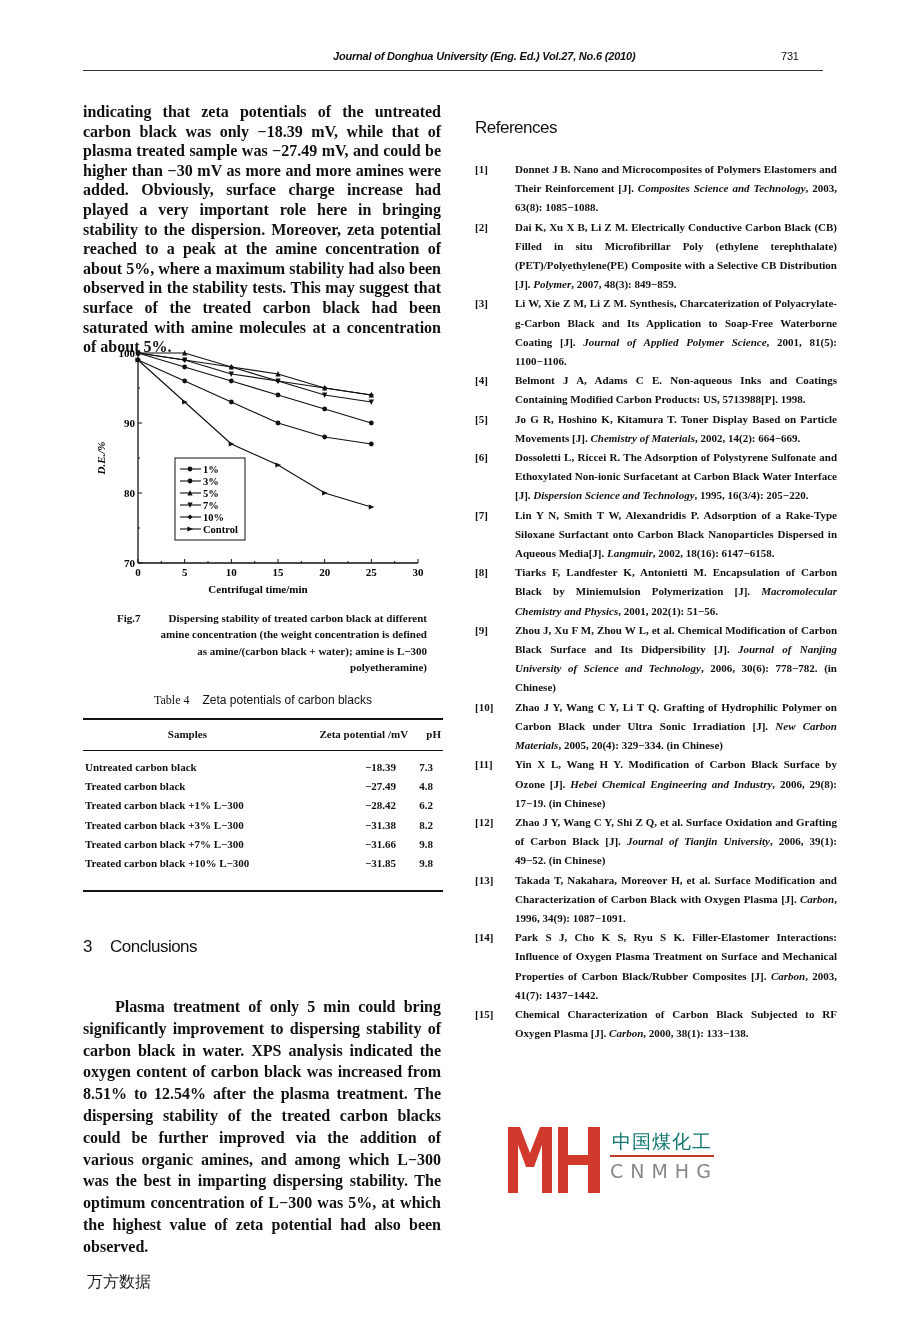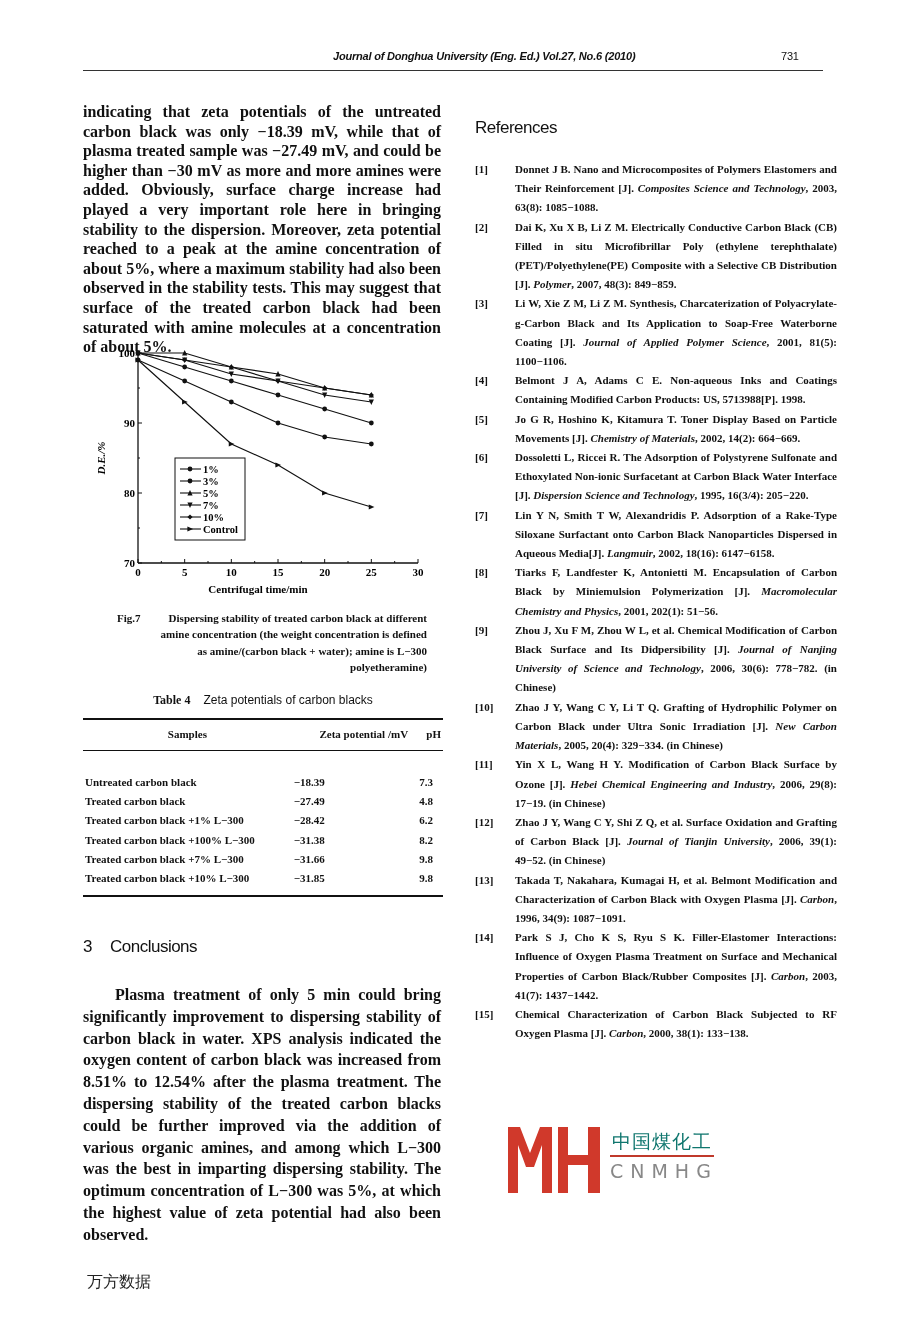--- a/index.html
+++ b/index.html
@@ -4,34 +4,34 @@
 <style>
   html, body { margin:0; padding:0; background:#fff; }
   body { width:904px; height:1320px; position:relative; overflow:hidden; color:#111;
          font-family:"Liberation Serif", serif; }
   .header { position:absolute; left:333px; top:50px; font-family:"Liberation Sans", sans-serif;
             font-style:italic; font-weight:bold; font-size:11px; letter-spacing:-0.2px; }
   .header .pg { font-style:normal; font-weight:normal; position:absolute; left:448px; top:0; }
   .header-rule { position:absolute; left:83px; top:70px; width:740px; height:1px; background:#333; }
   .col-left { position:absolute; left:83px; top:102px; width:358px; }
   .para { font-size:16px; line-height:19.6px; font-weight:bold; text-align:justify; margin:0; }
-  .indent { text-indent:2em; }
+  .indent { text-indent:2em;margin-top:12px; }
   .figure { position:absolute; left:83px; top:340px; width:360px; height:265px; }
   .fig-caption { position:absolute; left:117px; top:610px; width:310px; font-size:11px; line-height:16.4px; font-weight:bold;text-align:right; }
   .fig-caption .lab { position:absolute; left:0; top:0; }
   .fig-caption .txt { margin-left:38px; display:block; }
   .table-title { position:absolute; left:83px; width:360px; top:693px; text-align:center; font-size:12px; font-weight:bold; }
-  .table-title .tl { font-weight:bold; margin-right:10px; }
+  .table-title .tl { font-weight:normal; margin-right:10px; }
   .table-title .tt { font-family:"Liberation Sans", sans-serif; font-weight:normal; }
   table.zeta { position:absolute; left:83px; top:718px; width:360px; border-collapse:collapse; font-size:11px; font-weight:bold; }
   table.zeta th { font-weight:bold; padding:8px 2px 10px 2px; border-top:2px solid #111; border-bottom:1.5px solid #111; }
   table.zeta td { padding:1px 2px; line-height:17.2px; }
-  table.zeta tr.first td { padding-top:23px;margin-top:34px; }
-  table.zeta tr.last td { padding-bottom:8px; border-bottom:2px solid #111; }
-  table.zeta .num { text-align:left; padding-right:14px; }
+  table.zeta tr.first td { padding-top:8px;margin-top:34px; }
+  table.zeta tr.last td { padding-bottom:18px; border-bottom:2px solid #111; }
+  table.zeta .num { text-align:right; padding-right:14px; }
   table.zeta .ph { text-align:right; padding-right:10px; }
   .section-title { position:absolute; left:83px; top:937px; font-family:"Liberation Sans", sans-serif; font-size:17px; letter-spacing:-0.5px; }
   .section-title .n { margin-right:18px; }
   .conclusion { position:absolute; left:83px; top:984px; width:358px; }
   .conclusion .para { line-height:21.8px; }
   .refs-title { position:absolute; left:475px; top:118px; font-family:"Liberation Sans", sans-serif; font-size:17px; letter-spacing:-0.5px; }
   .refs { position:absolute; left:475px; top:160px; width:362px; }
   .ref { position:relative; padding-left:40px; font-size:11px; line-height:19.2px; font-weight:bold; text-align:justify; margin-bottom:0; }
   .ref .num { position:absolute; left:0; top:0; font-weight:bold; }
   .ref i { font-style:italic; }
@@ -185,21 +185,21 @@
         <td>Treated carbon black</td>
         <td class="num">−27.49</td>
         <td class="ph">4.8</td>
       </tr>
       <tr>
         <td>Treated carbon black +1% L−300</td>
         <td class="num">−28.42</td>
         <td class="ph">6.2</td>
       </tr>
       <tr>
-        <td>Treated carbon black +100% L−300</td>
+        <td>Treated carbon black +3% L−300</td>
         <td class="num">−31.38</td>
         <td class="ph">8.2</td>
       </tr>
       <tr>
         <td>Treated carbon black +7% L−300</td>
         <td class="num">−31.66</td>
         <td class="ph">9.8</td>
       </tr>
       <tr class="last">
         <td>Treated carbon black +10% L−300</td>
@@ -223,21 +223,21 @@
     <div class="ref"><span class="num">[3]</span><span>Li W, Xie Z M, Li Z M. Synthesis, Charcaterization of Polyacrylate-g-Carbon Black and Its Application to Soap-Free Waterborne Coating [J]. </span><i>Journal of Applied Polymer Science</i><span>, 2001, 81(5): 1100−1106.</span></div>
     <div class="ref"><span class="num">[4]</span><span>Belmont J A, Adams C E. Non-aqueous Inks and Coatings Containing Modified Carbon Products: US, 5713988[P]. 1998.</span></div>
     <div class="ref"><span class="num">[5]</span><span>Jo G R, Hoshino K, Kitamura T. Toner Display Based on Particle Movements [J]. </span><i>Chemistry of Materials</i><span>, 2002, 14(2): 664−669.</span></div>
     <div class="ref"><span class="num">[6]</span><span>Dossoletti L, Riccei R. The Adsorption of Polystyrene Sulfonate and Ethoxylated Non-ionic Surfacetant at Carbon Black Water Interface [J]. </span><i>Dispersion Science and Technology</i><span>, 1995, 16(3/4): 205−220.</span></div>
     <div class="ref"><span class="num">[7]</span><span>Lin Y N, Smith T W, Alexandridis P. Adsorption of a Rake-Type Siloxane Surfactant onto Carbon Black Nanoparticles Dispersed in Aqueous Media[J]. </span><i>Langmuir</i><span>, 2002, 18(16): 6147−6158.</span></div>
     <div class="ref"><span class="num">[8]</span><span>Tiarks F, Landfester K, Antonietti M. Encapsulation of Carbon Black by Miniemulsion Polymerization [J]. </span><i>Macromolecular Chemistry and Physics</i><span>, 2001, 202(1): 51−56.</span></div>
     <div class="ref"><span class="num">[9]</span><span>Zhou J, Xu F M, Zhou W L, et al. Chemical Modification of Carbon Black Surface and Its Didpersibility [J]. </span><i>Journal of Nanjing University of Science and Technology</i><span>, 2006, 30(6): 778−782. (in Chinese)</span></div>
     <div class="ref"><span class="num">[10]</span><span>Zhao J Y, Wang C Y, Li T Q. Grafting of Hydrophilic Polymer on Carbon Black under Ultra Sonic Irradiation [J]. </span><i>New Carbon Materials</i><span>, 2005, 20(4): 329−334. (in Chinese)</span></div>
     <div class="ref"><span class="num">[11]</span><span>Yin X L, Wang H Y. Modification of Carbon Black Surface by Ozone [J]. </span><i>Hebei Chemical Engineering and Industry</i><span>, 2006, 29(8): 17−19. (in Chinese)</span></div>
     <div class="ref"><span class="num">[12]</span><span>Zhao J Y, Wang C Y, Shi Z Q, et al. Surface Oxidation and Grafting of Carbon Black [J]. </span><i>Journal of Tianjin University</i><span>, 2006, 39(1): 49−52. (in Chinese)</span></div>
-    <div class="ref"><span class="num">[13]</span><span>Takada T, Nakahara, Kumagai H, et al. Belmont Modification and Characterization of Carbon Black with Oxygen Plasma [J]. </span><i>Carbon</i><span>, 1996, 34(9): 1087−1091.</span></div>
+    <div class="ref"><span class="num">[13]</span><span>Takada T, Nakahara, Moreover H, et al. Surface Modification and Characterization of Carbon Black with Oxygen Plasma [J]. </span><i>Carbon</i><span>, 1996, 34(9): 1087−1091.</span></div>
     <div class="ref"><span class="num">[14]</span><span>Park S J, Cho K S, Ryu S K. Filler-Elastomer Interactions: Influence of Oxygen Plasma Treatment on Surface and Mechanical Properties of Carbon Black/Rubber Composites [J]. </span><i>Carbon</i><span>, 2003, 41(7): 1437−1442.</span></div>
     <div class="ref"><span class="num">[15]</span><span>Chemical Characterization of Carbon Black Subjected to RF Oxygen Plasma [J]. </span><i>Carbon</i><span>, 2000, 38(1): 133−138.</span></div>
   </div>
 
 <div class="watermark">
   <svg class="wm-logo" viewBox="0 0 92 66">
     <path d="M0 0 H12 L22 26 L32 0 H44 V66 H34 V18 L26 40 H18 L10 18 V66 H0 Z" fill="#d0392b"></path>
     <path d="M50 0 H60 V28 H80 V0 H92 V66 H80 V38 H60 V66 H50 Z" fill="#d0392b"></path>
   </svg>
   <span class="wm-cn">中国煤化工</span>

